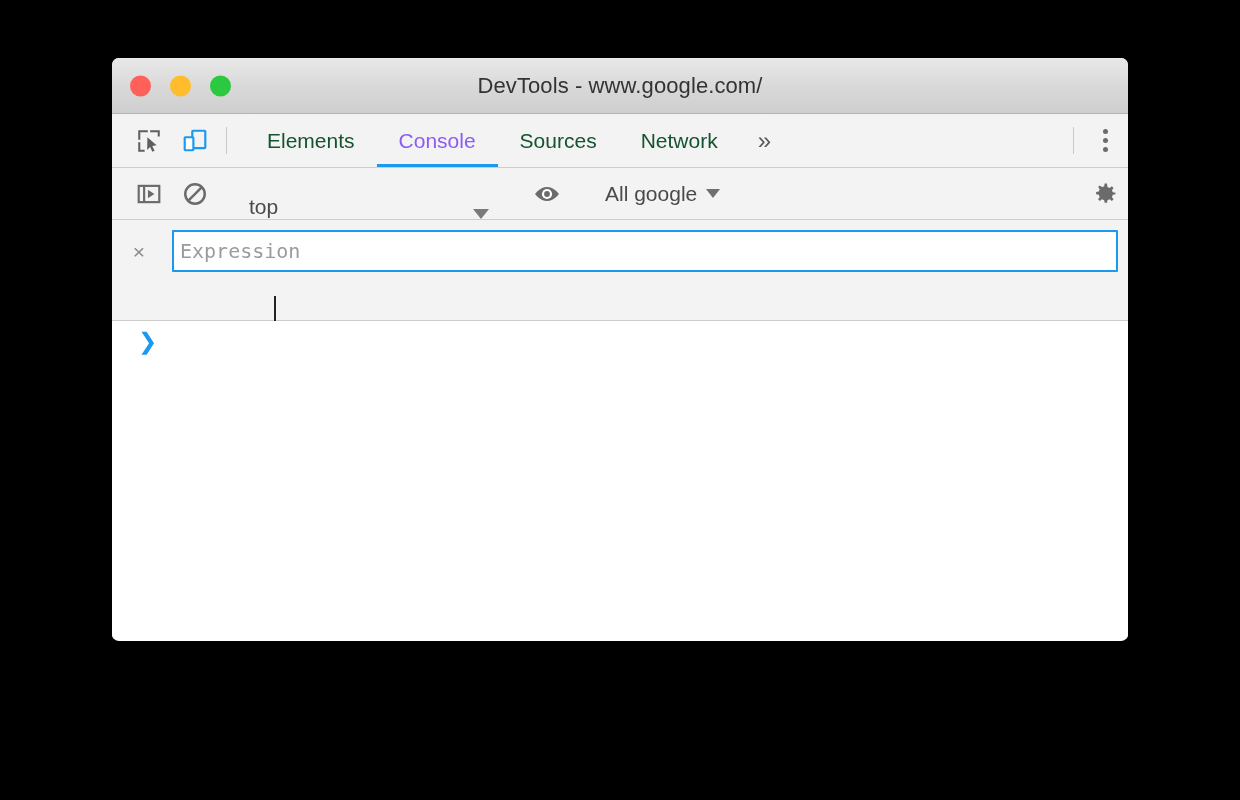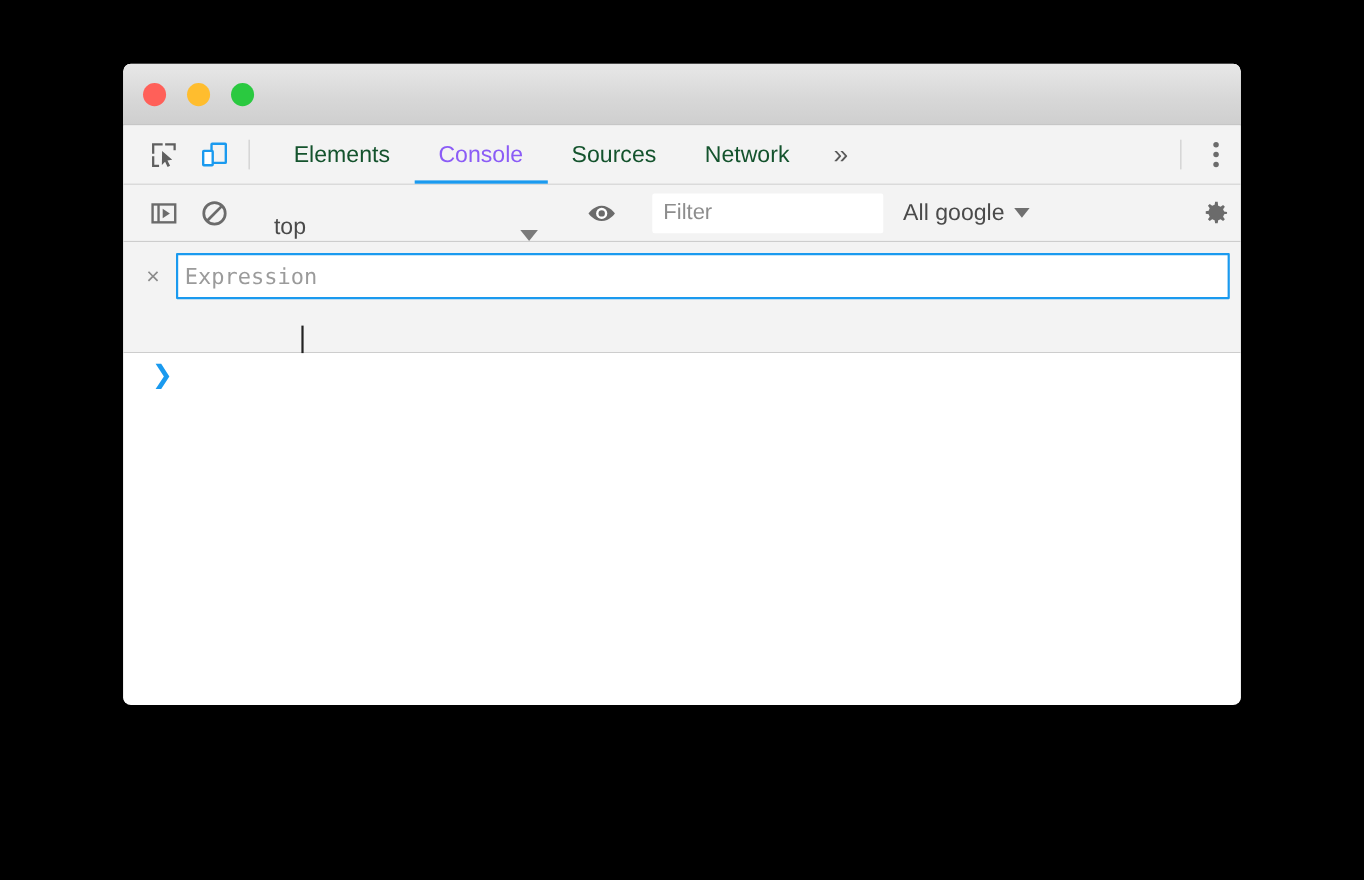--- a/index.html
+++ b/index.html
@@ -243,21 +243,21 @@
     justify-content: center;
     font-size: 21px;
     color: #8a8a8a;
     cursor: default;
     flex: 0 0 auto;
     line-height: 1;
   }
   .expression-input {
     flex: 1;
     height: 42px;
-    margin-left: 8px;
+    margin-left: 20px;
     background: #ffffff;
     border: 2px solid #1a9aef;
     outline: none;
     border-radius: 1px;
     font-family: "DejaVu Sans Mono", monospace;
     font-size: 20px;
     color: #333;
     padding: 0 4px 0 6px;
     box-sizing: border-box;
   }
@@ -299,20 +299,21 @@
 <div id="root">
 
   <div class="window">
 
     <div class="titlebar">
       <div class="traffic">
         <span class="light close"></span>
         <span class="light min"></span>
         <span class="light max"></span>
       </div>
+      <div class="window-title">DevTools - www.google.com/</div>
     </div>
 
     <div class="tabbar">
 
       <div class="icon-btn">
         <svg width="26" height="26" viewBox="0 0 24 24">
           <path d="M3 3h7M3 3v7M21 3h-7M21 3v4M3 21h4M3 21v-7" fill="none" stroke="#5f5f5f" stroke-width="1.9" stroke-linecap="square"></path>
           <path d="M10.5 8.5 L19 16 L15 16.6 L17.2 21 L15.1 22 L13 17.6 L10.3 20.3 Z" fill="#5f5f5f"></path>
         </svg>
       </div>
@@ -383,21 +384,20 @@
       <div class="icon-btn">
         <svg width="30" height="24" viewBox="0 0 30 24">
           <path d="M15 5 C22 5 27 12 27 12 C27 12 22 19 15 19 C8 19 3 12 3 12 C3 12 8 5 15 5 Z" fill="#6b6b6b"></path>
           <circle cx="15" cy="12" r="5.1" fill="#ffffff"></circle>
           <circle cx="15" cy="12" r="2.9" fill="#6b6b6b"></circle>
         </svg>
       </div>
 
       <div class="vsep"></div>
 
-      <input class="filter-input" type="text" placeholder="Filter" style="">
 
       <div class="levels">
         <span>All google</span>
         <span class="caret"></span>
       </div>
 
       <div class="toolbar-right">
         <div class="vsep"></div>
         <div class="icon-btn">
           <svg width="28" height="28" viewBox="0 0 24 24">

